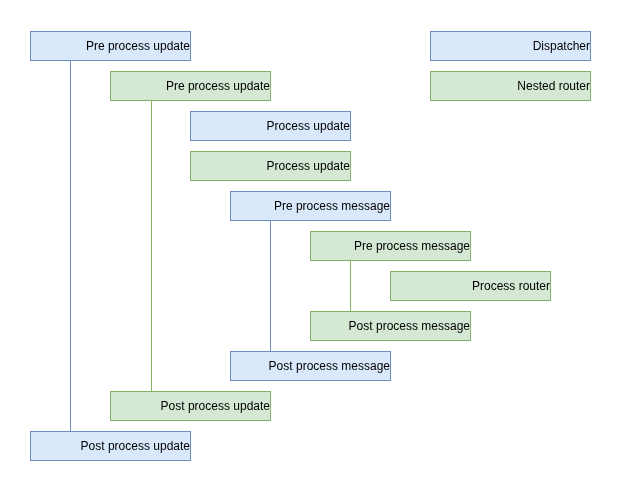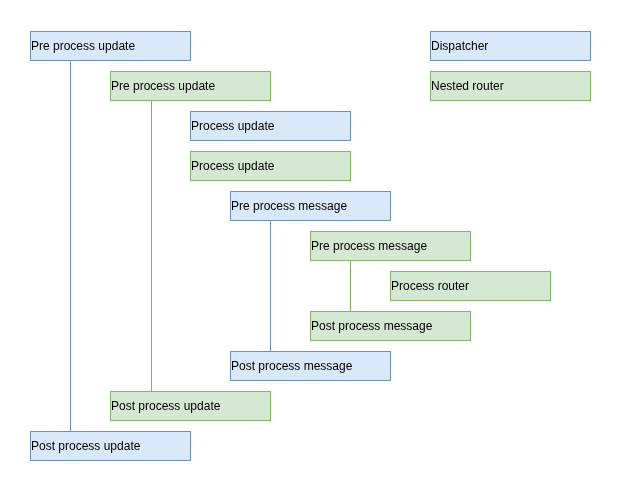--- a/index.html
+++ b/index.html
@@ -17,21 +17,21 @@
     height: 491px;
     background: #ffffff;
     overflow: hidden;
   }
   .node {
     position: absolute;
     box-sizing: border-box;
     border: 1px solid #000;
     display: flex;
     align-items: center;
-    justify-content: flex-start;
+    justify-content: flex-end;
     font-size: 12px;
     line-height: 1;
     color: #000000;
     white-space: nowrap;
     text-align: center;
   }
   .node.blue  { background: #dae8fc; border-color: #6c8ebf; }
   .node.green { background: #d5e8d4; border-color: #82b366; }
   .connector {
     position: absolute;

